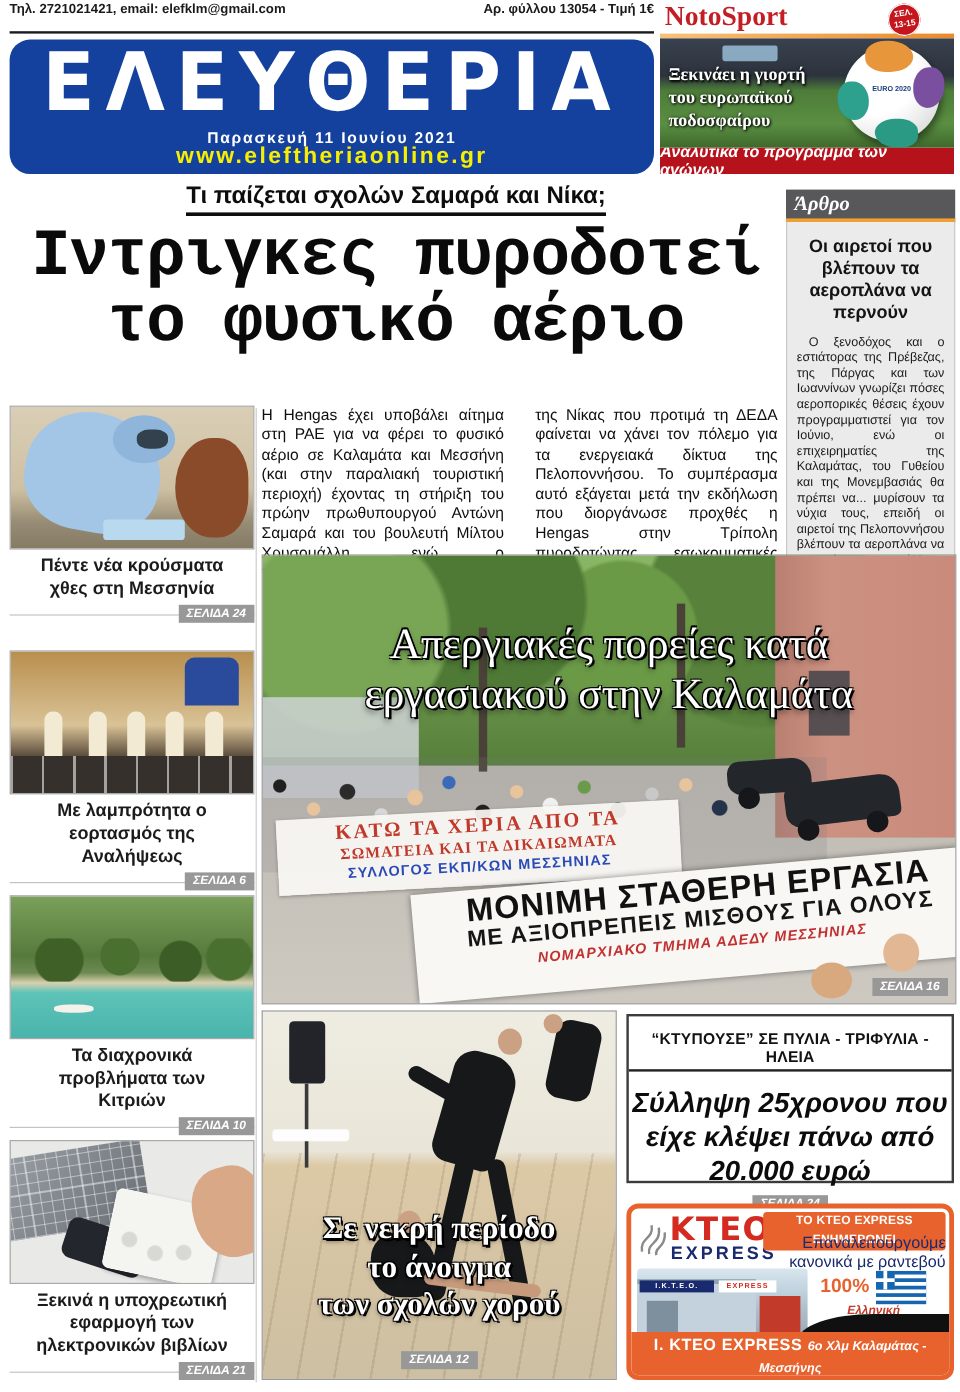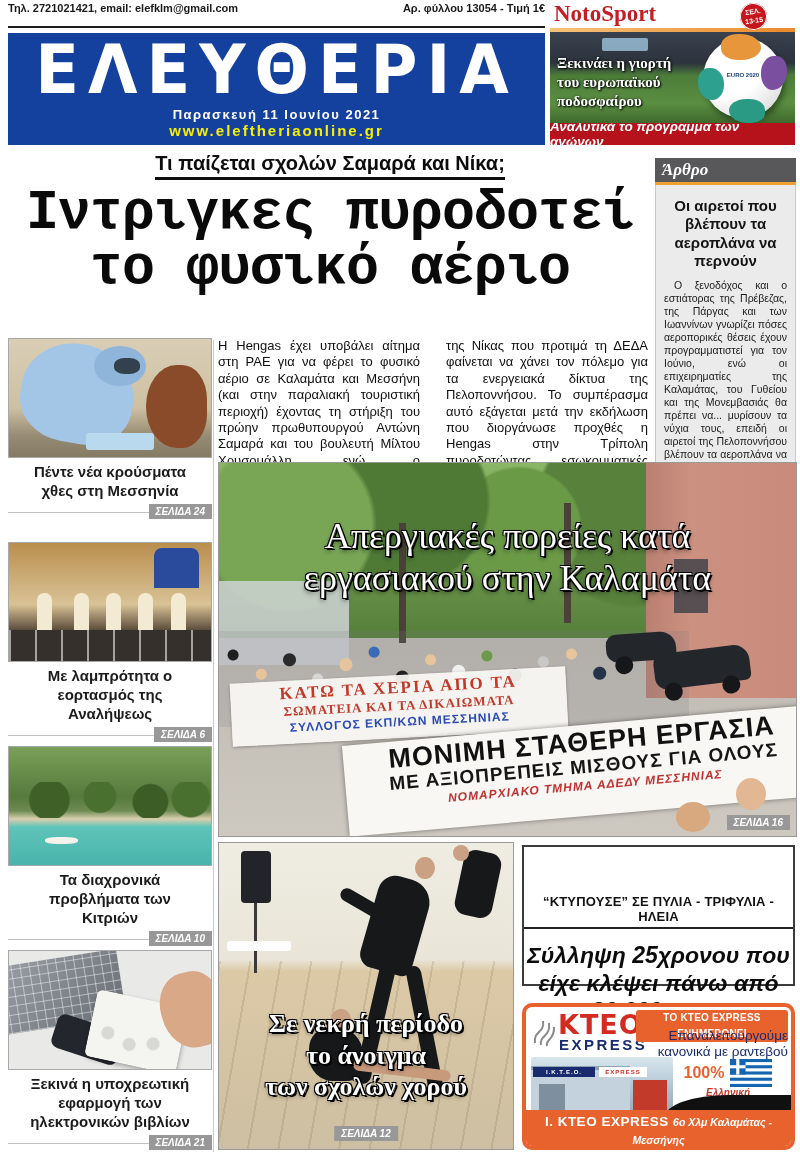--- a/index.html
+++ b/index.html
@@ -5,25 +5,25 @@
   html,body{margin:0;padding:0;background:#fff;}
   .page{position:relative;width:800px;height:1160px;background:#fff;overflow:hidden;
         font-family:"Liberation Sans",sans-serif;color:#111;}
 
   
   .topbar{position:absolute;left:8px;top:2px;width:537px;height:24px;
           display:flex;justify-content:space-between;align-items:flex-start;
           border-bottom:2px solid #1c1c1c;font-size:11px;font-weight:bold;color:#1a1a1a;}
 
   
-  .masthead{position:absolute;left:8px;top:33px;width:537px;height:112px;background:#15419e;text-align:center;}
+  .masthead{position:absolute;left:8px;top:33px;width:537px;height:112px;background:#15419e;text-align:center;border-radius:17px;}
   .logo{font-family:"DejaVu Sans",sans-serif;font-weight:800;font-size:64px;line-height:74px;
         color:#fff;letter-spacing:9px;transform:scaleY(1.05);}
   .mast-date{color:#fff;font-weight:bold;font-size:13px;letter-spacing:1.5px;line-height:15px;}
-  .mast-site{color:#f8ef00;font-weight:bold;font-size:15px;letter-spacing:2px;line-height:18px;}
+  .mast-site{color:#f8ef00;font-weight:bold;font-size:19px;letter-spacing:2px;line-height:18px;}
 
   
   .notosport{position:absolute;left:550px;top:2px;width:245px;height:143px;}
   .ns-head{position:relative;height:26px;background:#fff;border-bottom:4px solid;
            border-image:linear-gradient(90deg,#f6c27a,#e98a2b) 1;}
   .ns-title{font-family:"Liberation Serif",serif;font-weight:bold;font-size:23px;color:#c41e25;padding-left:4px;line-height:24px;}
   .ns-badge{position:absolute;right:28px;top:1px;width:27px;height:27px;border-radius:50%;background:#c4161c;
             color:#fff;font-size:7px;font-weight:bold;text-align:center;line-height:1.15;
             display:flex;flex-direction:column;justify-content:center;transform:rotate(-8deg);box-shadow:0 0 0 1px #fff inset;}
   .ns-photo{position:relative;height:91px;overflow:hidden;
@@ -179,21 +179,21 @@
   .dance .head{position:absolute;border-radius:50%;background:#caa183;}
   .dance-head{position:absolute;left:0;right:0;bottom:46px;text-align:center;color:#fff;
       font-family:"Liberation Serif",serif;font-weight:bold;font-size:26px;line-height:1.22;
       text-shadow:2px 2px 0 #000,-1px -1px 0 #000,1px -1px 0 #000,-1px 1px 0 #000,0 2px 4px rgba(0,0,0,.55);}
   .dance .badge{position:absolute;left:50%;transform:translateX(-50%);bottom:8px;}
 
   
   .crime{position:absolute;left:522px;top:845px;width:273px;height:141px;border:2px solid #3c3c3c;
          background:#fff;text-align:center;box-sizing:border-box;padding-top:11px;}
   .crime-kicker{display:inline-block;font-weight:bold;font-size:13px;color:#121212;
-                border-bottom:2px solid #222;padding-bottom:3px;letter-spacing:.2px;margin-top:36px;}
+                border-bottom:2px solid #222;padding-bottom:3px;letter-spacing:.2px;}
   .crime-head{font-weight:bold;font-style:italic;font-size:23px;line-height:1.22;color:#0c0c0c;margin-top:12px;}
   .crime .badge{margin-top:7px;}
 
   
   .kteo{position:absolute;left:522px;top:1003px;width:273px;height:147px;background:#fff;
         border:4px solid #e8622d;border-radius:10px;box-sizing:border-box;overflow:hidden;}
   .kteo-squiggle{position:absolute;left:5px;top:6px;width:26px;height:34px;}
   .kteo-logo1{position:absolute;left:32px;top:2px;font-weight:800;font-size:27px;color:#d42a20;
               font-family:"DejaVu Sans",sans-serif;letter-spacing:1px;}
   .kteo-logo2{position:absolute;left:33px;top:29px;font-weight:bold;font-size:15px;color:#1a2a6e;letter-spacing:2.5px;}

